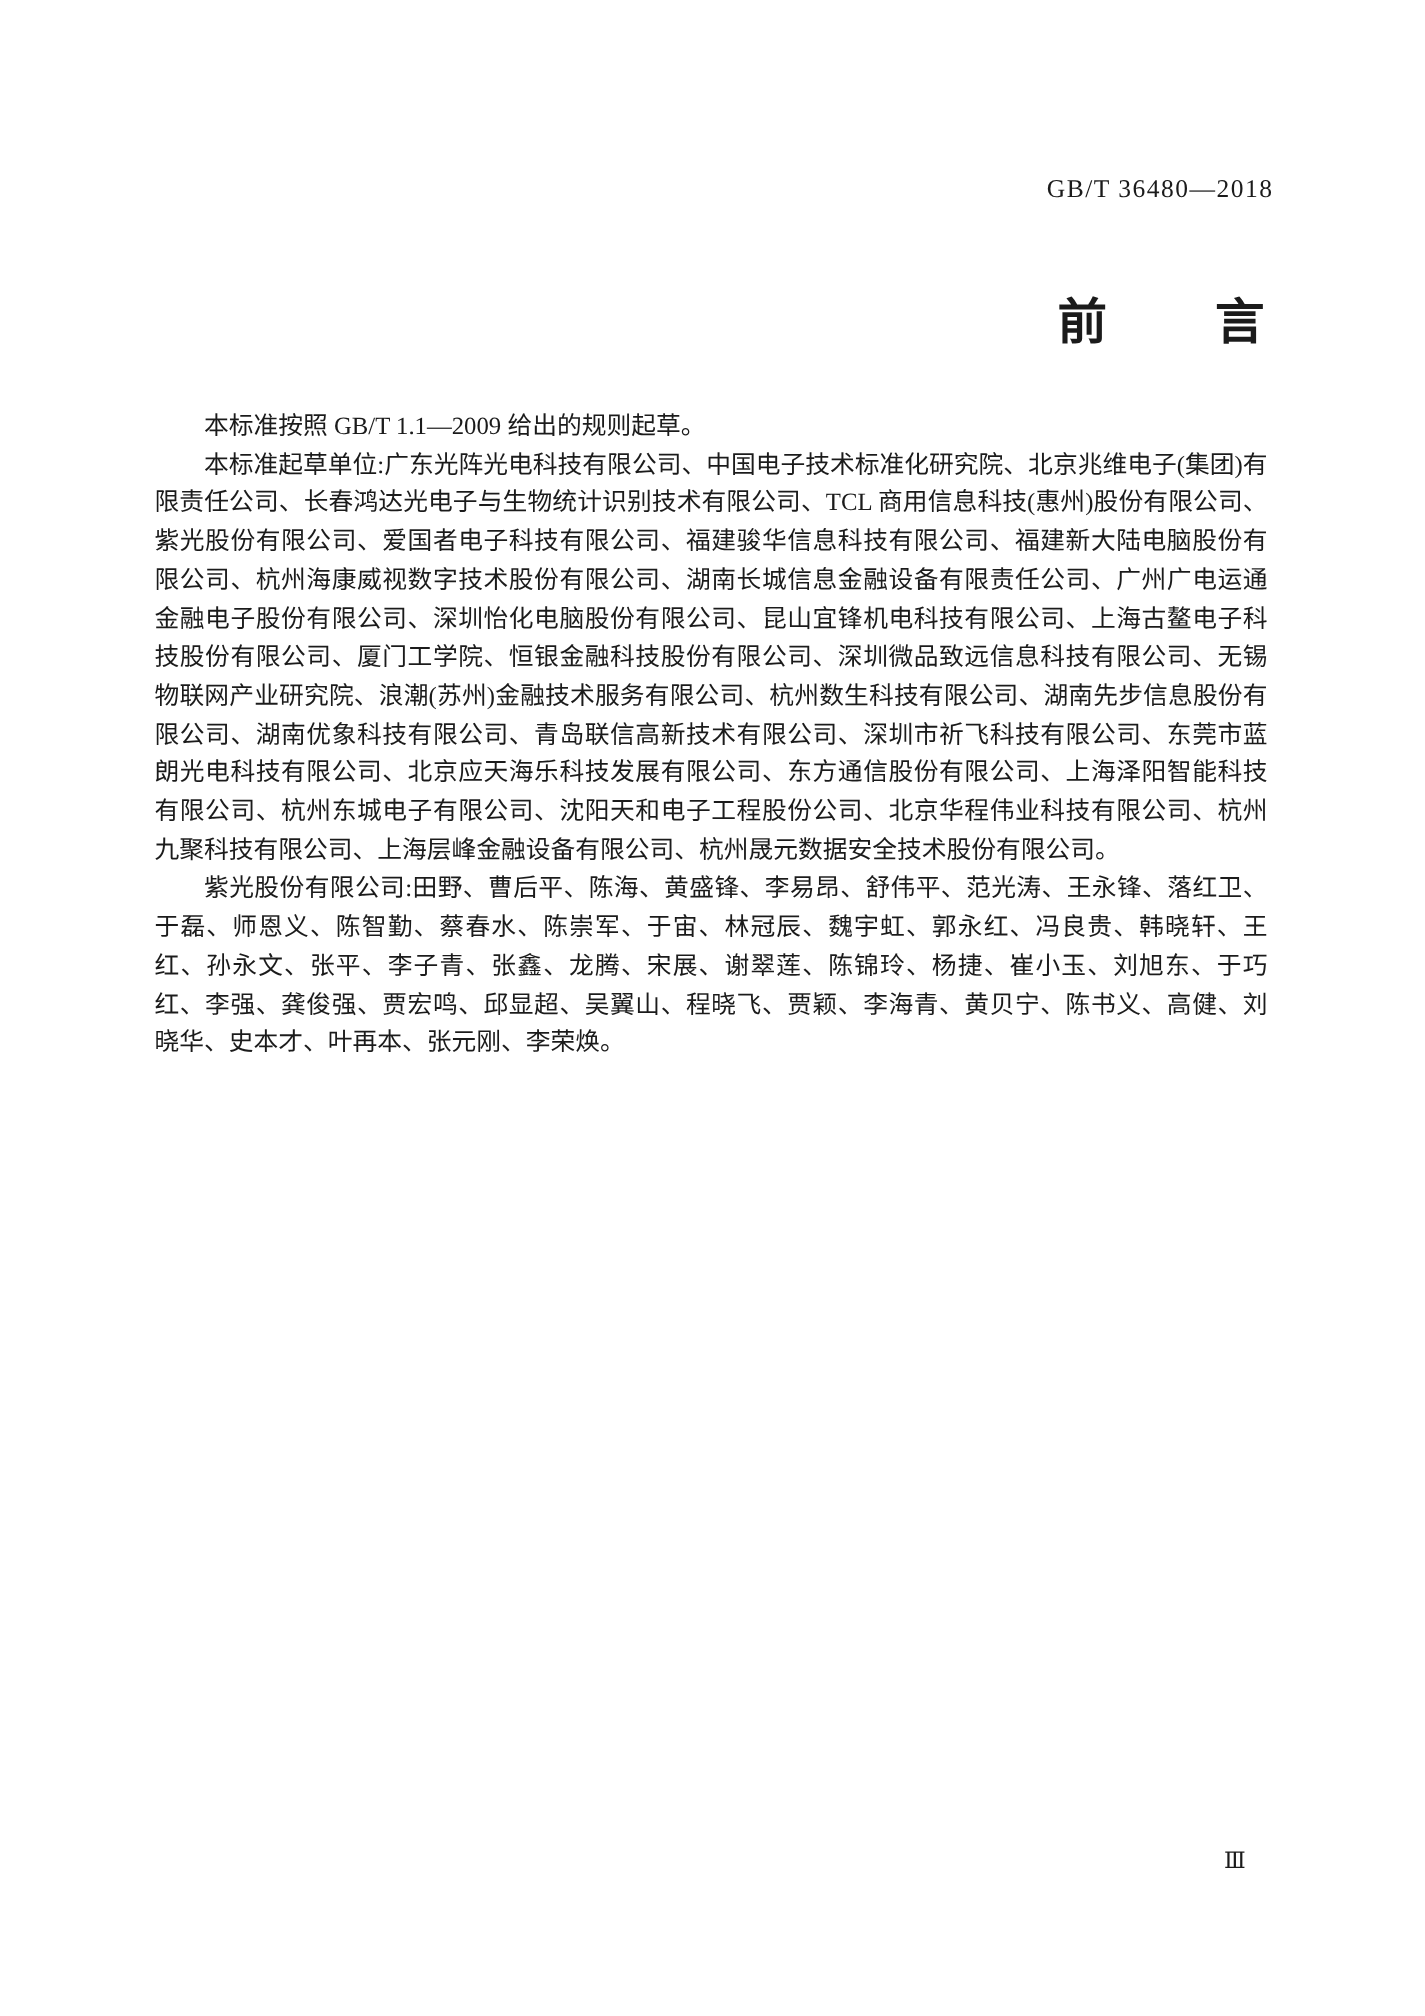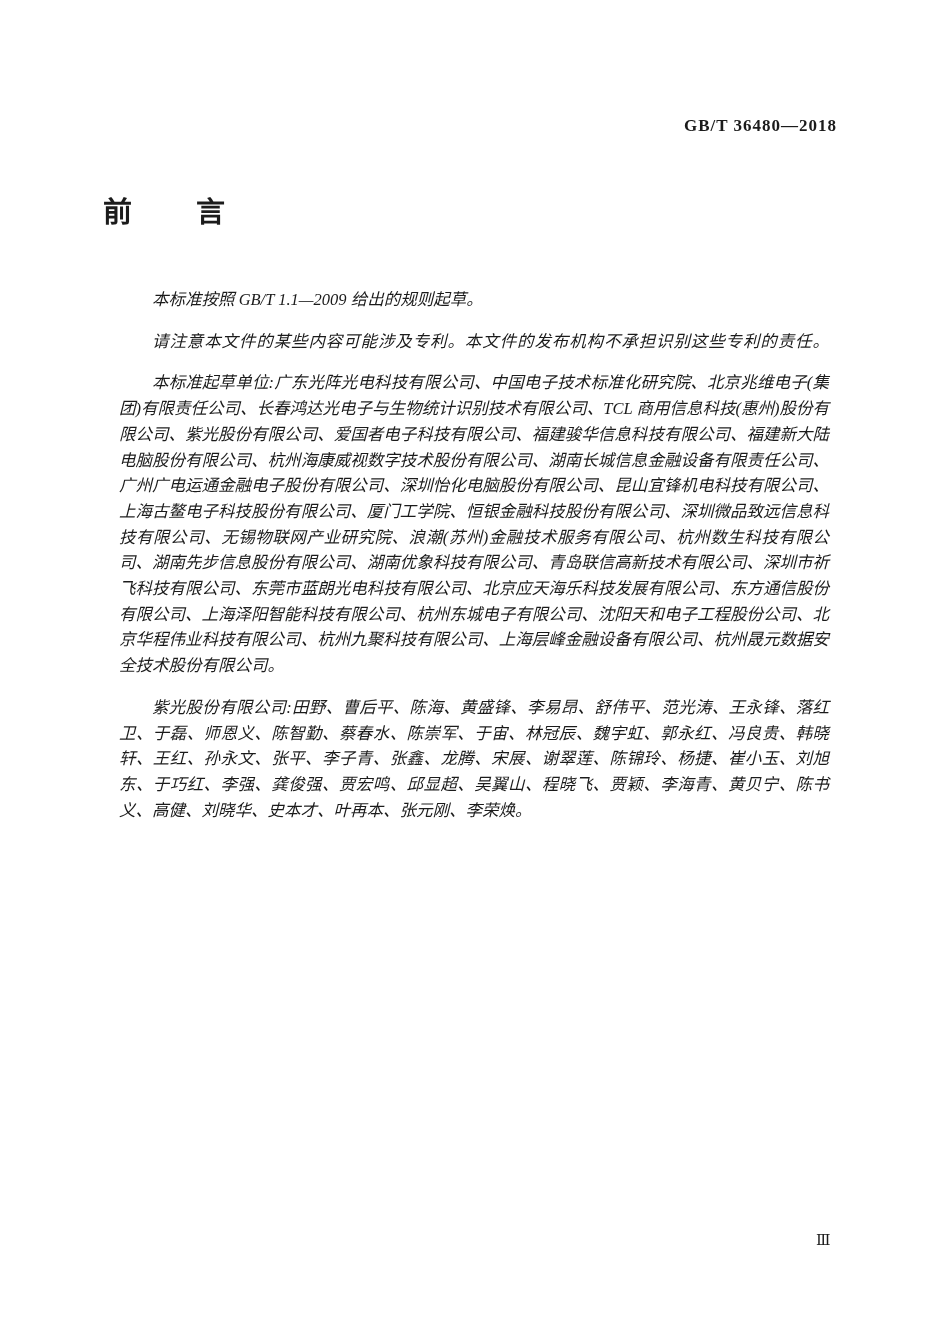--- a/index.html
+++ b/index.html
@@ -14,54 +14,53 @@
     height: 1344px;
     margin: 0 auto;
     background: #ffffff;
     color: #1b1b1b;
     font-family: "Liberation Serif", "DejaVu Serif", serif;
     overflow: hidden;
   }
   .doc-number {
     position: absolute;
     top: 116px;
-    right: 113px;
+    right: 101px;
     font-size: 17px;
-    font-weight: bold;
+    font-weight: normal;
     letter-spacing: 1px;
     white-space: nowrap;
   }
   .fw-title {
     position: absolute;
     top: 188px;
     left: 103px;
     width: 742px;
     margin: 0;
-    text-align: left;
+    text-align: right;
     font-family: "Liberation Sans", "DejaVu Sans", sans-serif;
-    font-size: 29px;
+    font-size: 33px;
     font-weight: bold;
     letter-spacing: 2px;
   }
   .fw-body {
     position: absolute;
     top: 271px;
     left: 103px;
     width: 742px;
     font-size: 16.5px;
     line-height: 25.7px;
     text-align: justify;
     text-justify: inter-ideograph;
   }
   .fw-body p {
-    margin: 16px;
+    margin: 0;
     padding: 0;
     text-indent: 2em;
     word-break: break-all;
-    font-style: italic;
   }
   .fw-body p.stretch {
     text-align-last: justify;
   }
   .page-number {
     position: absolute;
     top: 1231px;
     right: 119px;
     font-size: 15px;
     letter-spacing: 0.5px;
@@ -71,20 +70,19 @@
 <body>
 
 <div class="page">
 
   <div class="doc-number">GB/T 36480—2018</div>
 
   <h1 class="fw-title">前　　言</h1>
 
   <div class="fw-body">
     <p>本标准按照 GB/T 1.1—2009 给出的规则起草。</p>
-    <p class="stretch">请注意本文件的某些内容可能涉及专利。本文件的发布机构不承担识别这些专利的责任。</p>
     <p>本标准起草单位:广东光阵光电科技有限公司、中国电子技术标准化研究院、北京兆维电子(集团)有限责任公司、长春鸿达光电子与生物统计识别技术有限公司、TCL 商用信息科技(惠州)股份有限公司、紫光股份有限公司、爱国者电子科技有限公司、福建骏华信息科技有限公司、福建新大陆电脑股份有限公司、杭州海康威视数字技术股份有限公司、湖南长城信息金融设备有限责任公司、广州广电运通金融电子股份有限公司、深圳怡化电脑股份有限公司、昆山宜锋机电科技有限公司、上海古鳌电子科技股份有限公司、厦门工学院、恒银金融科技股份有限公司、深圳微品致远信息科技有限公司、无锡物联网产业研究院、浪潮(苏州)金融技术服务有限公司、杭州数生科技有限公司、湖南先步信息股份有限公司、湖南优象科技有限公司、青岛联信高新技术有限公司、深圳市祈飞科技有限公司、东莞市蓝朗光电科技有限公司、北京应天海乐科技发展有限公司、东方通信股份有限公司、上海泽阳智能科技有限公司、杭州东城电子有限公司、沈阳天和电子工程股份公司、北京华程伟业科技有限公司、杭州九聚科技有限公司、上海层峰金融设备有限公司、杭州晟元数据安全技术股份有限公司。</p>
     <p>紫光股份有限公司:田野、曹后平、陈海、黄盛锋、李易昂、舒伟平、范光涛、王永锋、落红卫、于磊、师恩义、陈智勤、蔡春水、陈崇军、于宙、林冠辰、魏宇虹、郭永红、冯良贵、韩晓轩、王红、孙永文、张平、李子青、张鑫、龙腾、宋展、谢翠莲、陈锦玲、杨捷、崔小玉、刘旭东、于巧红、李强、龚俊强、贾宏鸣、邱显超、吴翼山、程晓飞、贾颖、李海青、黄贝宁、陈书义、高健、刘晓华、史本才、叶再本、张元刚、李荣焕。</p>
   </div>
 
   <div class="page-number">Ⅲ</div>
 
 </div>
 
 </body></html>

